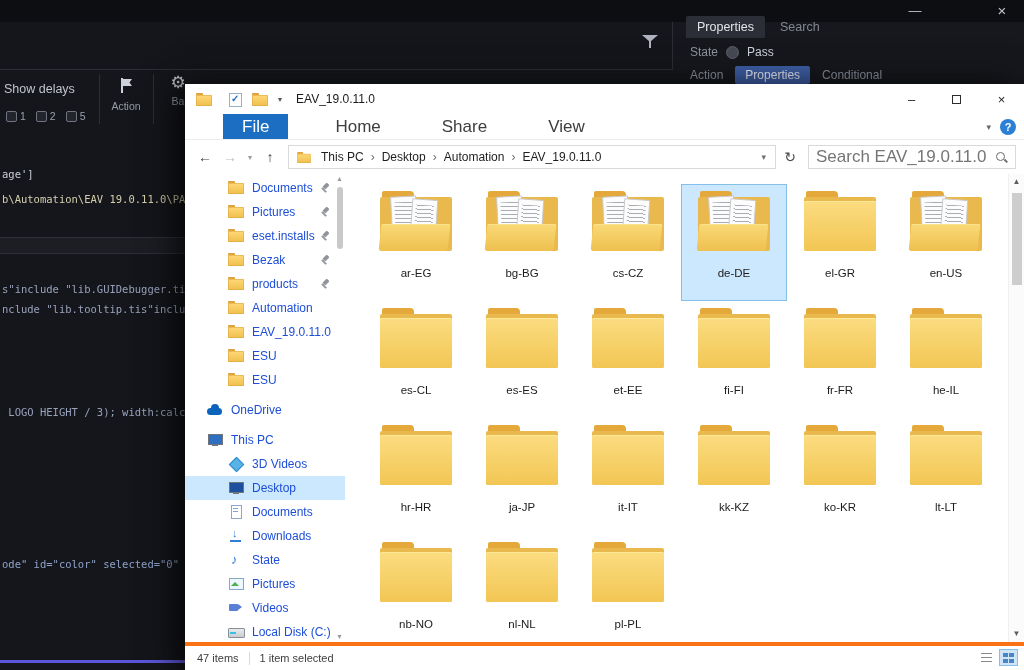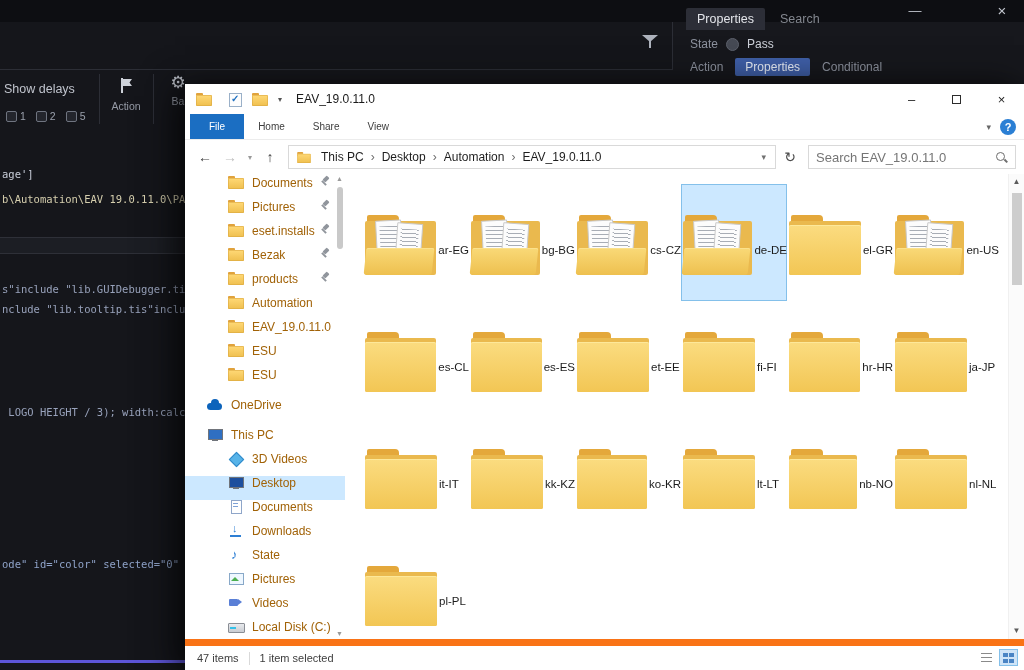--- a/index.html
+++ b/index.html
@@ -11,21 +11,21 @@
   .app-titlebar { position:absolute; left:0; top:0; width:1024px; height:22px; background:#0d0e12; }
   .app-ctl { position:absolute; top:2px; color:#c3c7cf; font-size:13px; line-height:18px; width:28px; text-align:center; cursor:default; }
   .app-min { right:95px; }
   .app-close { right:8px; font-size:15px; }
 
   .app-toolbar-panel { position:absolute; left:0; top:22px; width:673px; height:48px; background:#15161b; border-bottom:1px solid #2c2e36; border-right:1px solid #2c2e36; }
   .funnel { position:absolute; right:14px; top:12px; width:16px; height:16px; }
   .funnel::before { content:""; position:absolute; left:0; top:1px; border-left:8px solid transparent; border-right:8px solid transparent; border-top:7px solid #aeb3bd; }
   .funnel::after { content:""; position:absolute; left:7px; top:7px; width:2px; height:7px; background:#aeb3bd; }
 
-  .right-panel { position:absolute; left:676px; top:8px; right:0; height:62px; }
+  .right-panel { position:absolute; left:676px; top:16px; right:0; height:62px; }
   .rp-tabs { display:flex; gap:4px; padding-left:10px; }
   .rp-tab { padding:4px 11px; font-size:12.5px; color:#83878f; }
   .rp-tab.active { background:#2c2e37; color:#e3e5ea; border-radius:2px 2px 0 0; }
   .rp-state-row { display:flex; align-items:center; gap:8px; padding:7px 0 0 14px; font-size:12px; }
   .rp-label { color:#8d929e; }
   .rp-toggle { width:13px; height:13px; border-radius:50%; background:#464a54; border:1px solid #5d616c; }
   .rp-value { color:#ccd0d8; }
   .rp-action-row { display:flex; align-items:center; gap:12px; padding:7px 0 0 14px; font-size:12px; }
   .rp-chip { background:#3f5fa7; color:#e9eef8; padding:2px 10px; border-radius:2px; }
 
@@ -71,47 +71,47 @@
   .qat-icon1 { position:relative; width:14px; height:14px; }
   .qat-icon1::before { content:""; position:absolute; left:1px; top:1px; width:11px; height:12px; background:#fdfdfd; border:1px solid #9ab0c8; }
   .qat-icon1::after { content:"✓"; position:absolute; left:3px; top:1px; color:#1f70c0; font-size:10px; font-weight:bold; }
   .qat-caret { color:#555; font-size:8px; }
   .ex-title { margin-left:14px; font-size:12px; color:#1a1a1a; }
   .ex-winctl { margin-left:auto; display:flex; height:100%; }
   .winbtn { width:45px; height:100%; display:flex; align-items:center; justify-content:center; color:#1f1f1f; font-size:13px; cursor:default; }
   .max-glyph { width:9px; height:9px; border:1px solid #2c2c2c; display:inline-block; }
 
   .ex-menubar { height:26px; flex:none; display:flex; align-items:stretch; border-bottom:1px solid #ececec; position:relative; padding-left:5px; }
-  .ex-tab { padding:5px 14px; font-size:10px; color:#3d3d3d; display:flex; align-items:center; }
+  .ex-tab { padding:5px 14px; font-size:17px; color:#3d3d3d; display:flex; align-items:center;margin-left:33px; }
   .ex-tab.active { background:#1b6ec2; color:#fff; padding:5px 19px; }
   .ribbon-right { position:absolute; right:8px; top:0; height:100%; display:flex; align-items:center; gap:9px; }
   .ribbon-collapse { color:#666; font-size:9px; }
   .help-btn { width:16px; height:16px; border-radius:50%; background:#2b7fd4; color:#fff; font-size:11px; font-weight:bold; display:flex; align-items:center; justify-content:center; }
 
   .ex-addrbar { height:34px; flex:none; display:flex; align-items:center; padding:0 8px; gap:1px; }
   .nav-btn { width:24px; height:24px; display:flex; align-items:center; justify-content:center; font-size:14px; color:#404040; }
   .nav-fwd { color:#bdbdbd; }
   .nav-caret { width:14px; font-size:8px; color:#9a9a9a; }
   .addr-box { height:24px; border:1px solid #d9d9d9; display:flex; align-items:center; flex:none; width:488px; margin-left:5px; padding:0 2px 0 7px; background:#fff; }
   .addr-ico { margin-right:2px; transform:scale(.85); }
   .crumb { padding:0 7px; color:#1e1e1e; font-size:12px; white-space:nowrap; }
   .crumb-sep { color:#6e6e6e; font-size:12px; }
   .addr-caret { margin-left:auto; color:#707070; font-size:9px; padding:0 7px; }
   .refresh-btn { width:26px; text-align:center; color:#4a4a4a; font-size:14px; }
   .search-box { height:24px; border:1px solid #d9d9d9; flex:1; display:flex; align-items:center; padding:0 7px; margin-left:4px; background:#fff; }
-  .search-ph { color:#757575; font-size:13px; flex:1; white-space:nowrap; overflow:hidden; }
+  .search-ph { color:#757575; font-size:17px; flex:1; white-space:nowrap; overflow:hidden; }
   .search-icon { position:relative; width:13px; height:13px; flex:none; }
   .search-icon::before { content:""; position:absolute; left:1px; top:1px; width:7px; height:7px; border:1.5px solid #6d6d6d; border-radius:50%; }
   .search-icon::after { content:""; position:absolute; left:9px; top:9px; width:4px; height:1.5px; background:#6d6d6d; transform:rotate(45deg); }
 
   .ex-body { flex:1; display:flex; min-height:0; position:relative; }
 
   
   .ex-side { width:160px; flex:none; position:relative; padding-top:2px; overflow:hidden; }
-  .sb-item { height:24px; display:flex; align-items:flex-start; font-size:12px; color:#a16207; padding-left:22px; cursor:default; }
+  .sb-item { height:24px; display:flex; align-items:center; font-size:12px; color:#1d4ed8; padding-left:22px; cursor:default; }
   .sb-item.ind1 { padding-left:43px; }
   .sb-item.group { margin-top:6px; }
   .sb-item.selected { background:#cce8ff; }
   .sb-ico { width:16px; margin-right:8px; flex:none; position:relative; height:14px; }
   .sb-label { white-space:nowrap; overflow:hidden; }
   .pin { position:relative; width:11px; height:11px; margin-left:auto; margin-right:14px; flex:none; }
   .pin::before { content:""; position:absolute; left:4px; top:0; width:4px; height:6px; background:#90959c; border-radius:1px; transform:rotate(45deg); }
   .pin::after { content:""; position:absolute; left:1px; top:6px; width:6px; height:2px; background:#90959c; transform:rotate(45deg); }
 
   .ic-cloud::before { content:""; position:absolute; left:4px; top:1px; width:8px; height:8px; background:#0c63bb; border-radius:50%; }
@@ -133,40 +133,40 @@
   .ic-disk::after { content:""; position:absolute; left:2px; top:7px; width:6px; height:2px; background:#35c1e8; }
 
   .sb-scroll { position:absolute; right:0; top:0; bottom:0; width:11px; display:flex; flex-direction:column; align-items:center; }
   .sb-arrow { color:#9a9a9a; font-size:7px; line-height:10px; }
   .sb-thumb { width:6px; height:62px; background:#c9c9c9; border-radius:3px; margin-top:3px; }
   .sb-arrow.bottom { margin-top:auto; }
 
   
   .ex-main { flex:1; position:relative; overflow:hidden; background:#fff; }
   .grid { position:absolute; left:18px; top:10px; display:grid; grid-template-columns:repeat(6,106px); grid-auto-rows:117px; }
-  .fitem { display:flex; flex-direction:row; align-items:center; padding-top:2px; cursor:default; }
+  .fitem { display:flex; flex-direction:column; align-items:center; padding-top:2px; cursor:default; }
   .fitem.selected { background:#cce8ff; box-shadow:inset 0 0 0 1px #84c0ea; }
   .flabel { font-size:11.5px; color:#1c1c1c; margin-top:13px; white-space:nowrap; }
   .ficon { position:relative; width:76px; height:64px; margin-top:4px; }
   .ficon .tab  { position:absolute; left:4px; top:1px; width:32px; height:10px; background:#e4a83b; border-radius:2px 4px 0 0; }
   .ficon .back { position:absolute; left:2px; top:7px; right:2px; bottom:3px; background:#eab94e; border-radius:2px; }
   .ficon .face { position:absolute; left:2px; top:11px; right:2px; bottom:3px; background:linear-gradient(180deg,#fbdc80,#f2c654); border-radius:2px; box-shadow:inset 0 1px 0 #fde89a; }
   .ficon .front{ position:absolute; left:2px; right:5px; bottom:3px; height:27px; background:linear-gradient(180deg,#f9d977,#eec04f); border-radius:2px 2px 3px 3px; transform:skewX(-6deg); box-shadow:inset 0 1px 0 #fbe18c; }
   .pg { position:absolute; width:26px; height:38px; background:#fcfcfc; border:1px solid #c9c9c9; border-radius:1px; }
   .pg1 { left:13px; top:6px; transform:rotate(-3deg); }
   .pg2 { left:33px; top:9px; transform:rotate(4deg); }
   .pg i { position:absolute; left:3px; right:3px; top:5px; height:25px; background:repeating-linear-gradient(180deg,#a8adb5 0 1px, transparent 1px 4px); }
 
   .main-scroll { position:absolute; right:0; top:0; bottom:0; width:16px; background:#fbfbfb; border-left:1px solid #f0f0f0; display:flex; flex-direction:column; align-items:center; }
   .ms-arrow { color:#5c5c5c; font-size:8px; line-height:16px; }
   .ms-thumb { width:10px; height:92px; background:#cdcdcd; margin-top:3px; }
   .ms-arrow.bottom { margin-top:auto; }
 
   
-  .ex-status { height:23px; flex:none; border-top:7px solid #f97316; display:flex; align-items:center; padding:12px 12px; font-size:11px; color:#3d3d3d; gap:10px; position:relative; }
+  .ex-status { height:23px; flex:none; border-top:4px solid #f97316; display:flex; align-items:center; padding:12px 12px; font-size:11px; color:#3d3d3d; gap:10px; position:relative; }
   .status-sep { width:1px; height:13px; background:#d9d9d9; }
   .status-views { position:absolute; right:6px; top:3px; display:flex; gap:3px; }
   .view-btn { width:19px; height:17px; display:flex; align-items:center; justify-content:center; }
   .view-btn.active { background:#cfe4f7; box-shadow:inset 0 0 0 1px #84c0ea; }
   .vl-icon { width:11px; height:9px; background:repeating-linear-gradient(180deg,#8a8a8a 0 1px, transparent 1px 4px); }
   .vt-icon { width:11px; height:10px; background:
       linear-gradient(#4a84c4,#4a84c4) 0 0/5px 4px no-repeat,
       linear-gradient(#4a84c4,#4a84c4) 6px 0/5px 4px no-repeat,
       linear-gradient(#4a84c4,#4a84c4) 0 6px/5px 4px no-repeat,
       linear-gradient(#4a84c4,#4a84c4) 6px 6px/5px 4px no-repeat; }
@@ -502,20 +502,36 @@
                 <span class="face"></span>
               </div>
               <div class="flabel">fi-FI</div>
             </div>
             <div class="fitem">
               <div class="ficon plain">
                 <span class="tab"></span>
                 <span class="back"></span>
                 <span class="face"></span>
               </div>
+              <div class="flabel">fr-FR</div>
+            </div>
+            <div class="fitem">
+              <div class="ficon plain">
+                <span class="tab"></span>
+                <span class="back"></span>
+                <span class="face"></span>
+              </div>
+              <div class="flabel">he-IL</div>
+            </div>
+            <div class="fitem">
+              <div class="ficon plain">
+                <span class="tab"></span>
+                <span class="back"></span>
+                <span class="face"></span>
+              </div>
               <div class="flabel">hr-HR</div>
             </div>
             <div class="fitem">
               <div class="ficon plain">
                 <span class="tab"></span>
                 <span class="back"></span>
                 <span class="face"></span>
               </div>
               <div class="flabel">ja-JP</div>
             </div>

